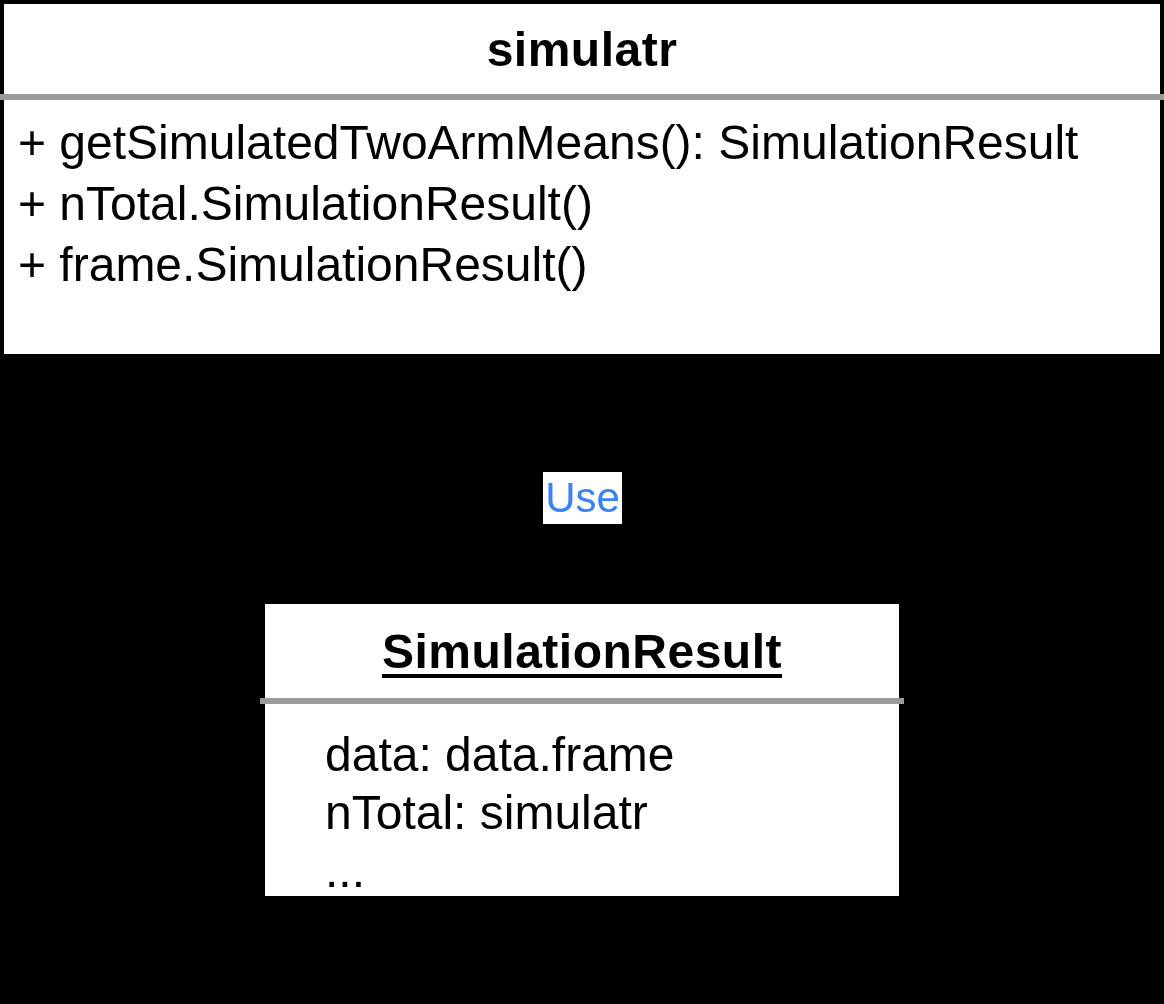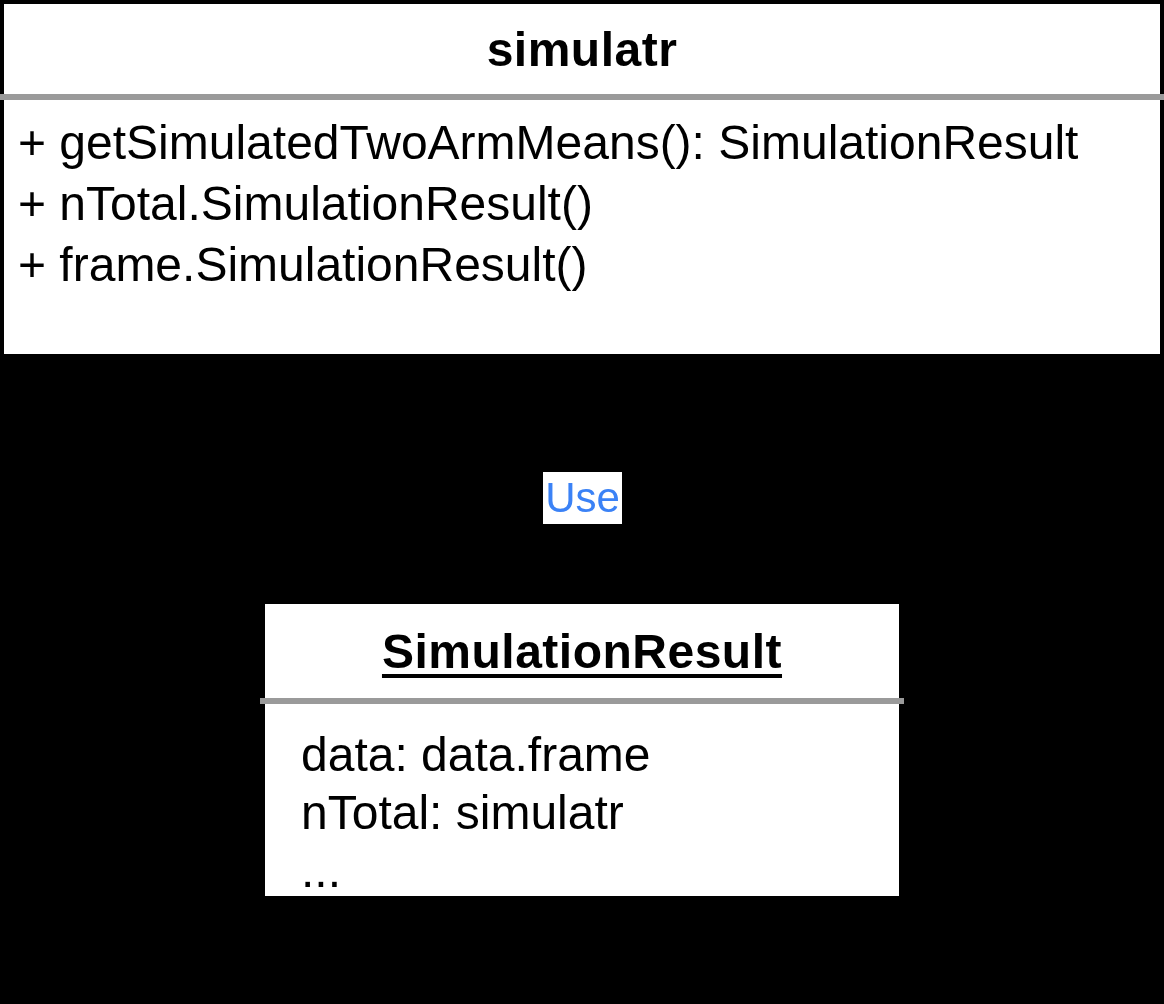--- a/index.html
+++ b/index.html
@@ -59,22 +59,23 @@
   }
   .members {
     white-space: nowrap;
     font-size: 48px;
   }
   #box-simulatr .members {
     padding: 12px 10px 0 14px;
     line-height: 61px;
   }
   #box-simulationresult .members {
-    padding: 22px 0 0 36px;
+    padding: 22px 0 0 28px;
     line-height: 58px;
+    margin-left: 32px;
   }
   #use-label {
     position: absolute;
     left: 543px;
     top: 456px;
     width: 79px;
     height: 52px;
     background: #ffffff;
     color: #3b82f6;
     font-size: 42px;

